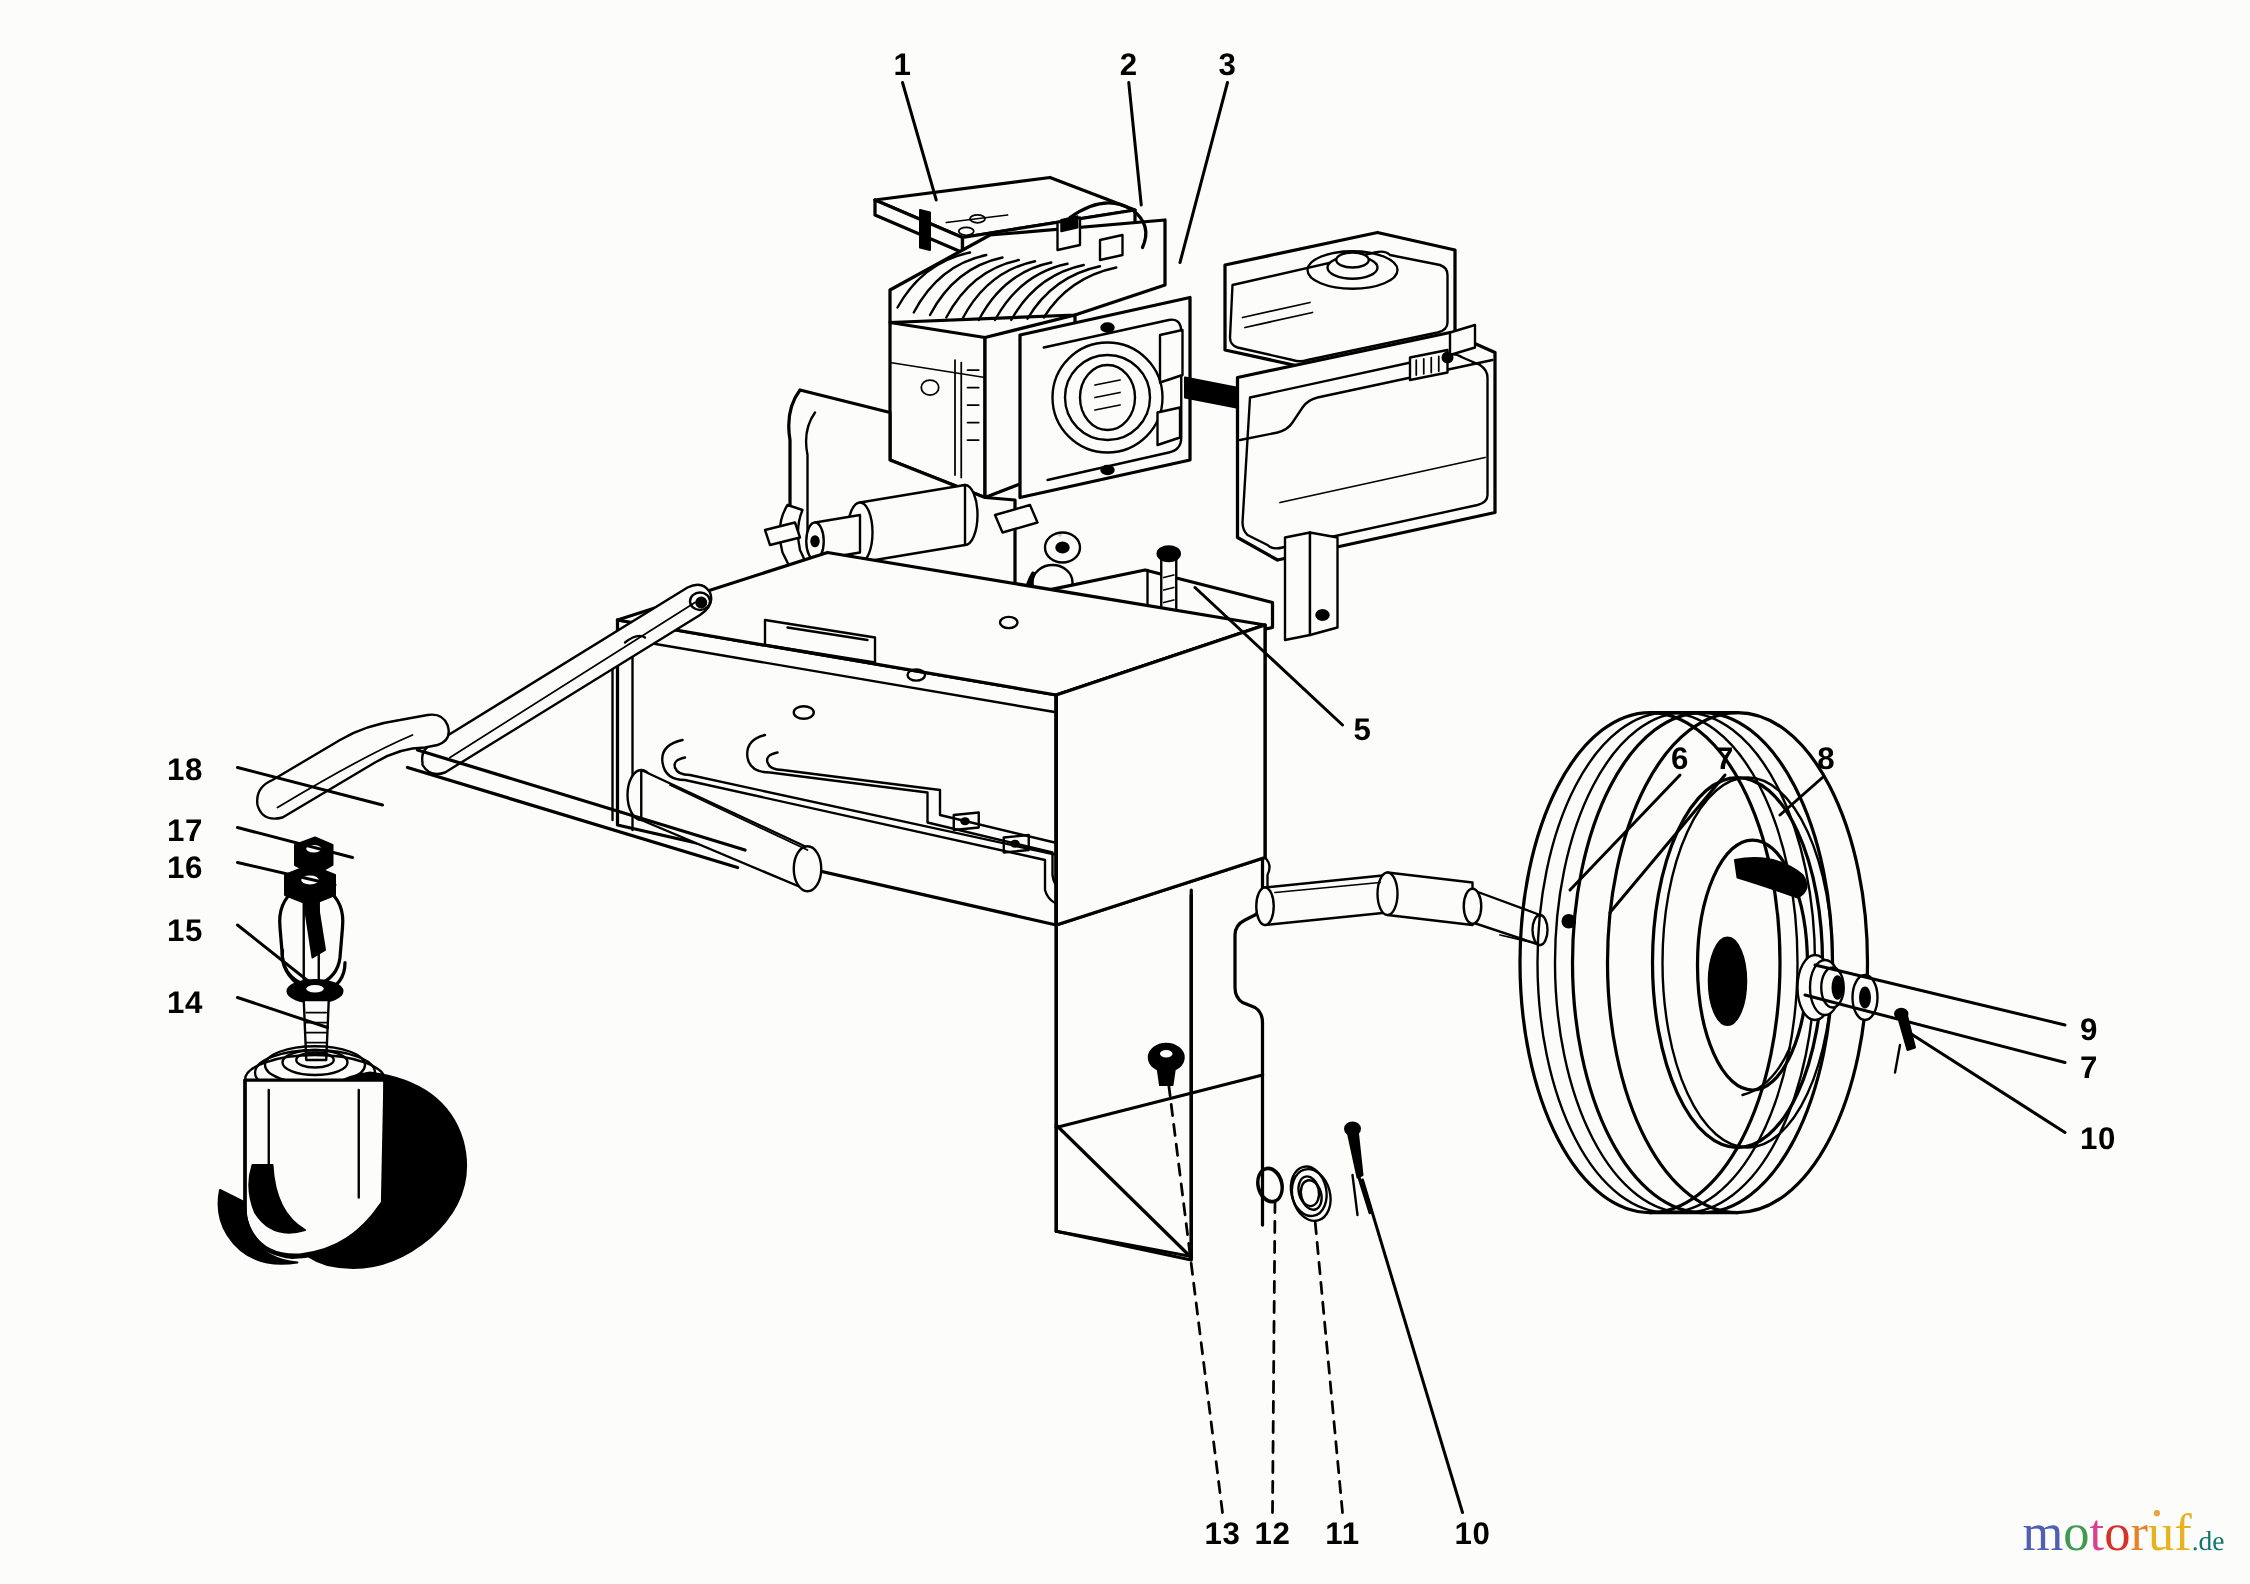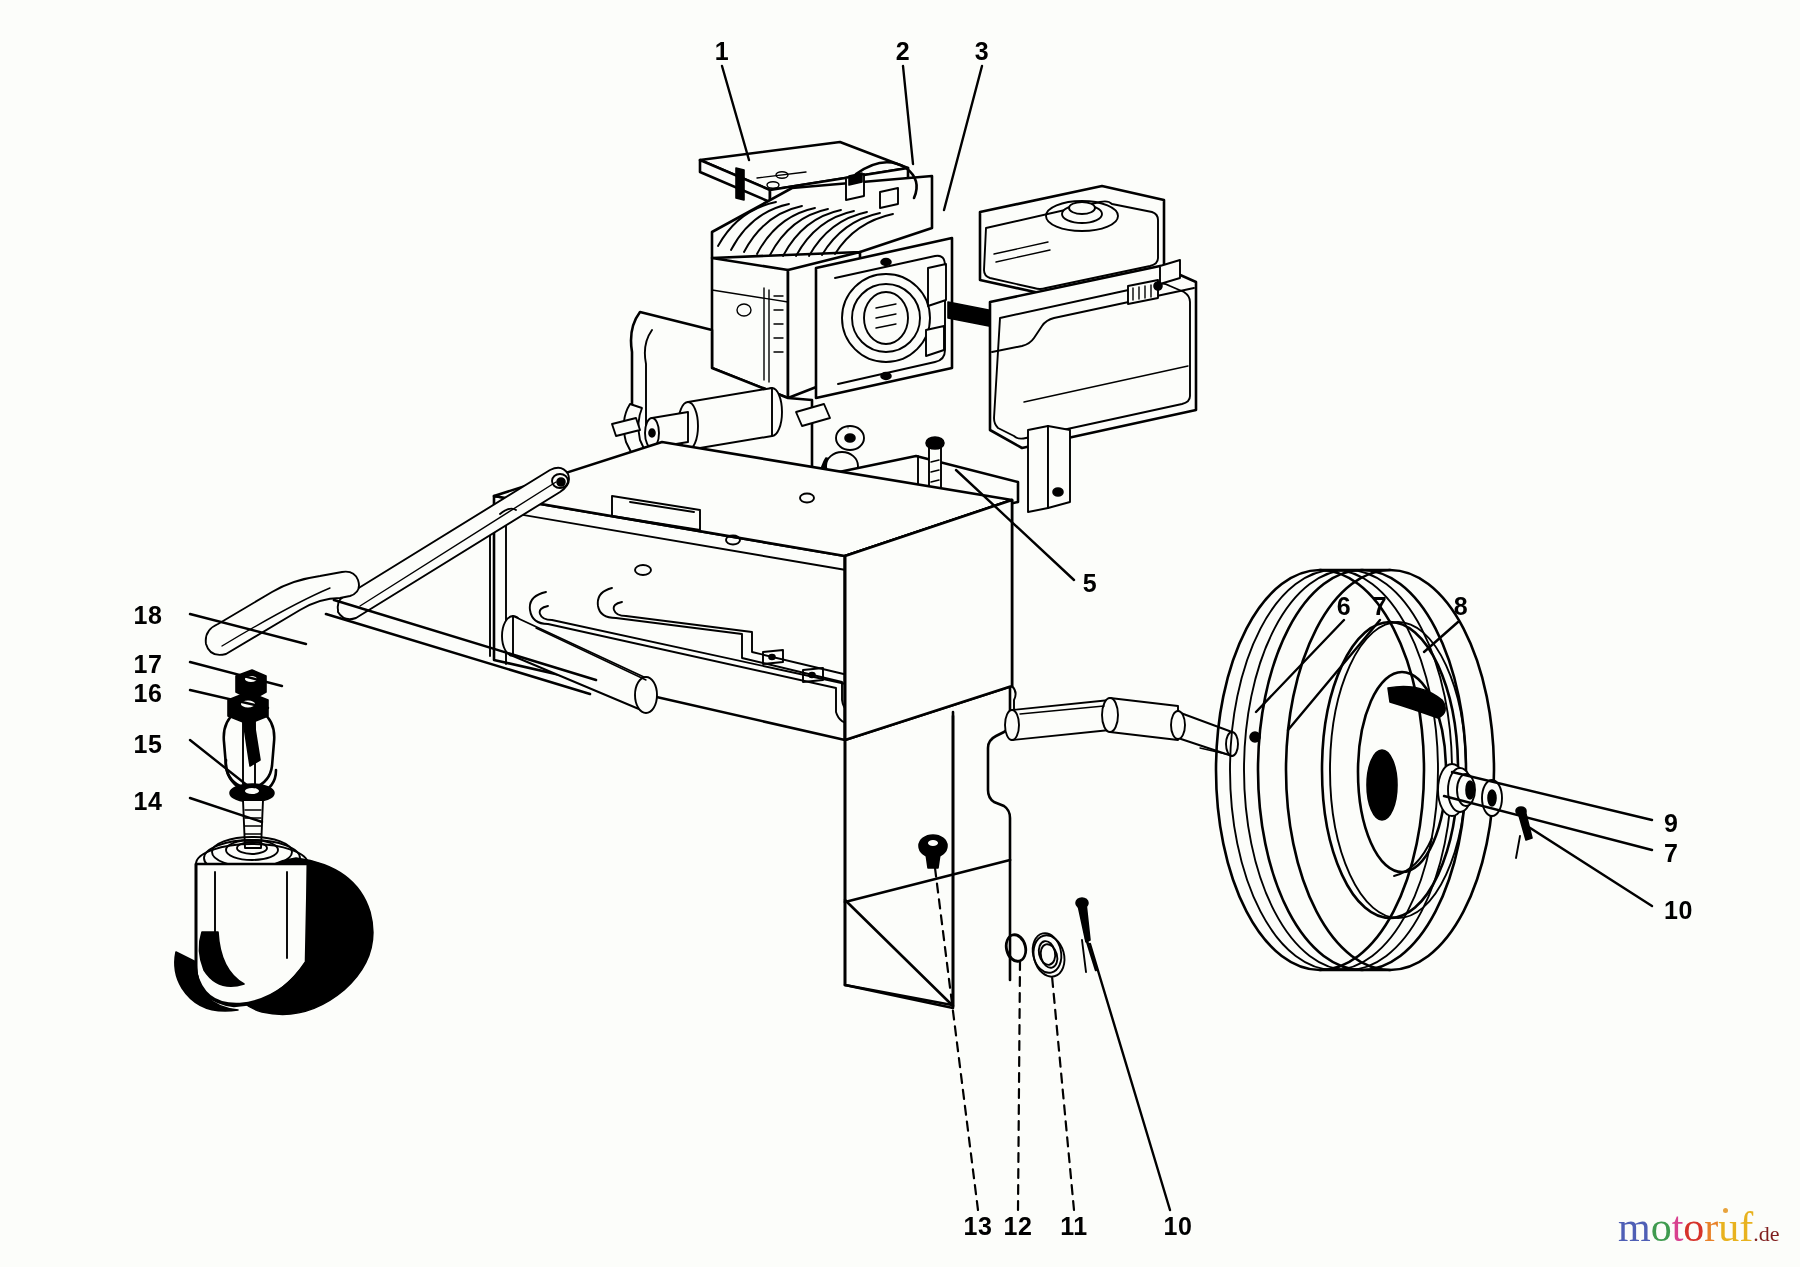--- a/index.html
+++ b/index.html
@@ -48,21 +48,21 @@
     top: 1206px;
     font-family: "Liberation Serif", serif;
     font-size: 42px;
     line-height: 1;
     white-space: nowrap;
     user-select: none;
   }
   .wm span { display: inline; }
   .wm .suffix {
     font-size: 22px;
-    color: #7f1d1d;
+    color: #0f766e;
   }
   .wm .dot {
     position: absolute;
     right: 52px;
     top: 2px;
     width: 5px;
     height: 5px;
     border-radius: 50%;
     background: #e8a33d;
   }

